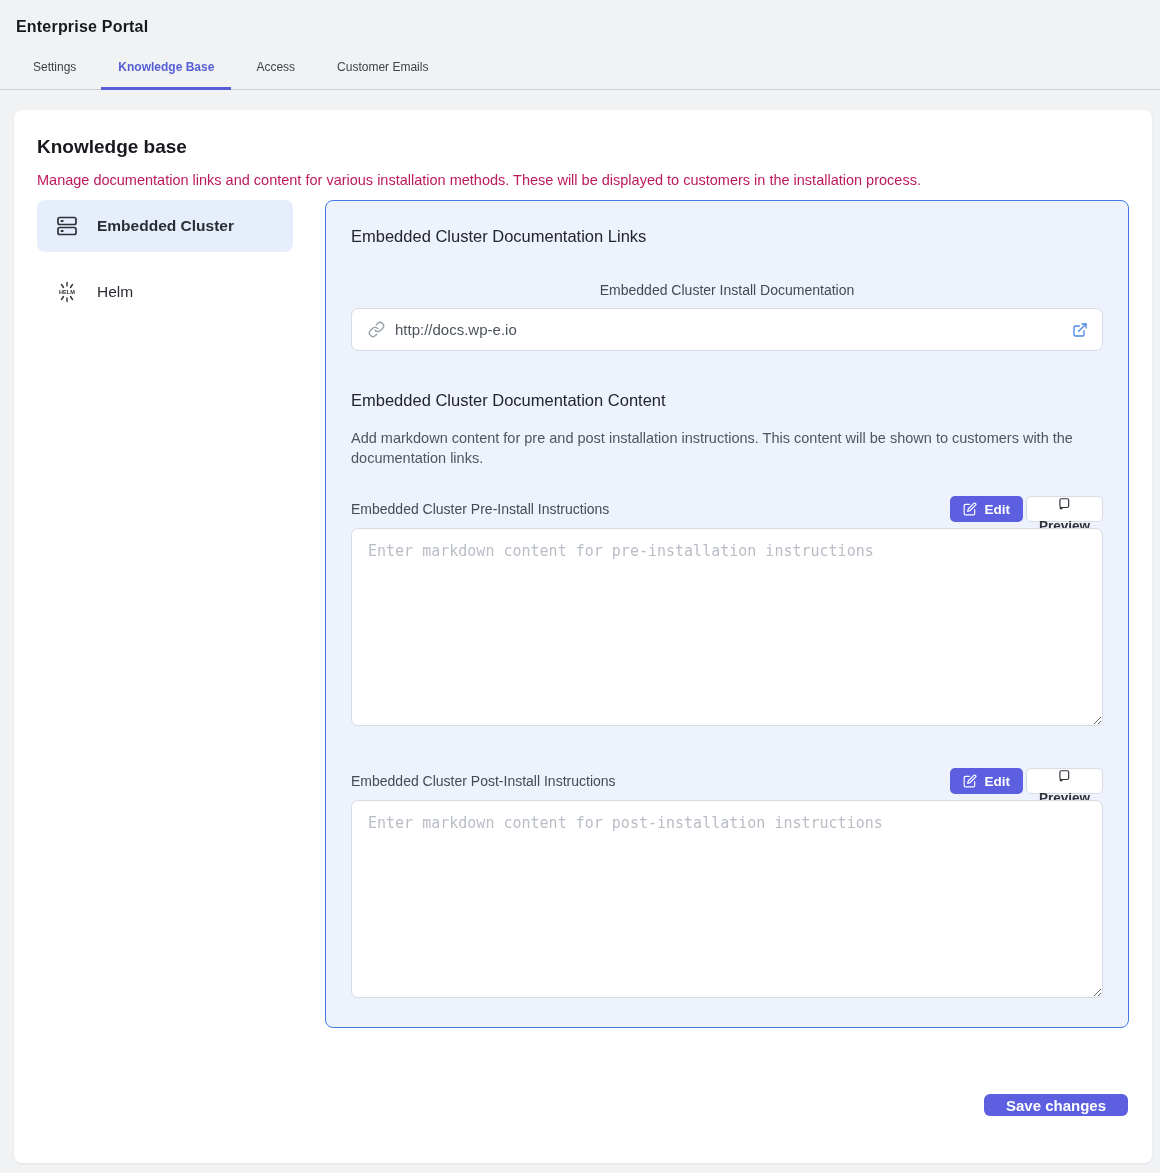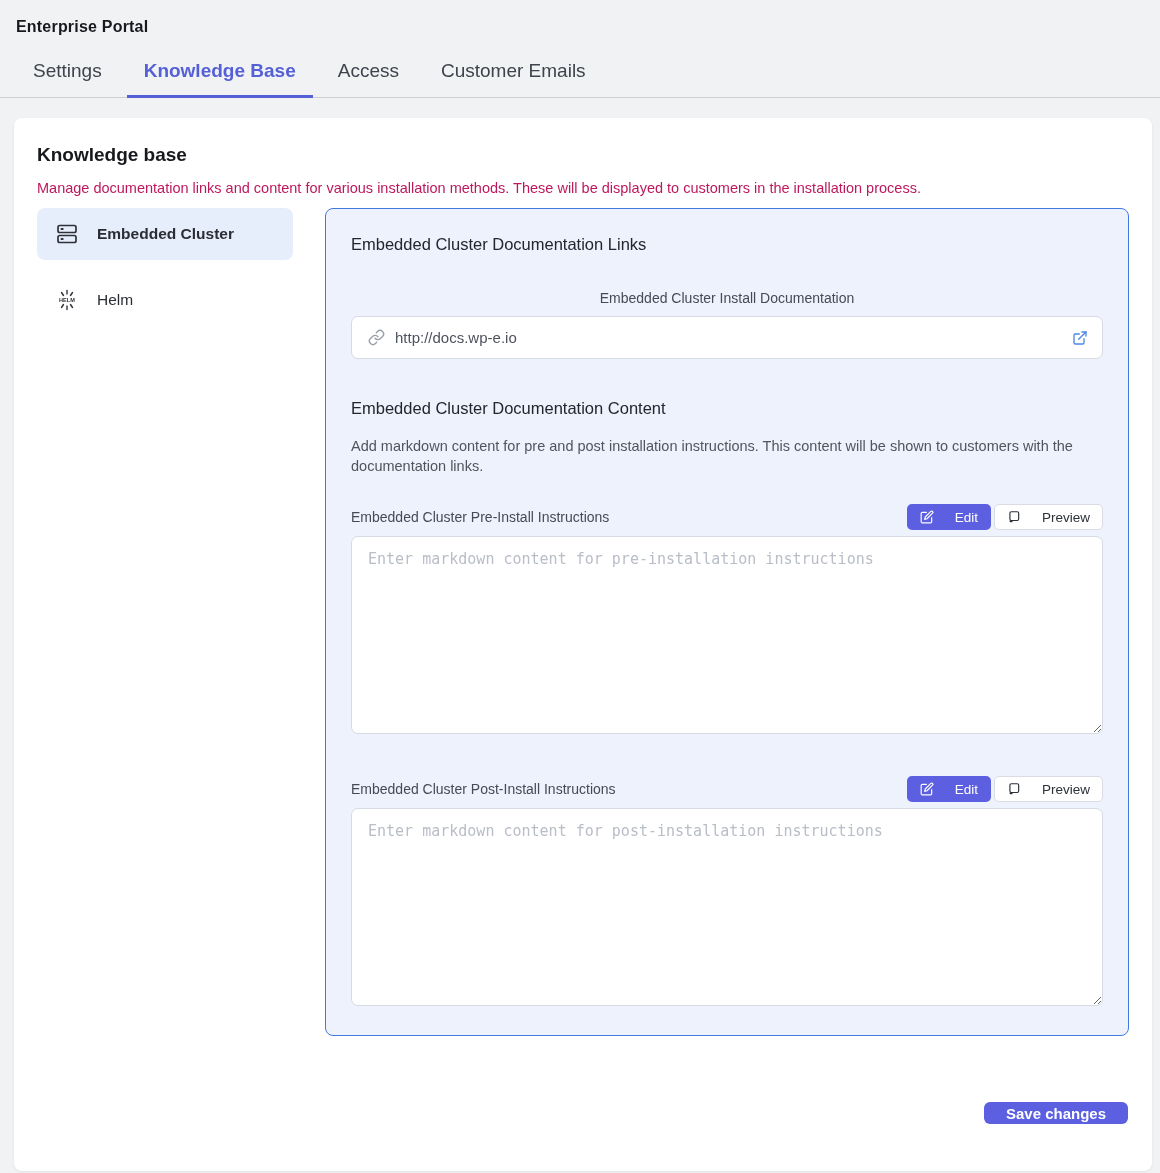--- a/index.html
+++ b/index.html
@@ -8,21 +8,21 @@
     background:#f0f2f4;
     font-family:"Liberation Sans", sans-serif;
     color:#1c1e23;
   }
   
   .app-header { padding:18px 16px 0 16px; }
   .app-title { font-size:16px; font-weight:800; color:#17191d; letter-spacing:.2px; }
   .tabs { display:flex; padding:0 16px; margin-top:12px; border-bottom:1px solid #cdd0d5; }
   .tab {
     padding:12px 17px 13px 17px; margin-right:8px;
-    font-size:19px; color:#3f444c; cursor:pointer;
+    font-size:12px; color:#3f444c; cursor:pointer;
     border-bottom:3px solid transparent; margin-bottom:-1px;
   }
   .tab.active { color:#5660d6; font-weight:700; border-bottom-color:#5660d6; }
   
   .card {
     margin:20px 8px 0 14px; background:#ffffff; border-radius:8px;
     padding:26px 23px 40px 23px; box-shadow:0 1px 3px rgba(20,25,40,.07);
     min-height:1053px;
   }
   .card-title { font-size:19px; font-weight:800; color:#17191d; margin-bottom:14px; }
@@ -59,26 +59,27 @@
     flex:1; border:none; outline:none; background:transparent;
     font-size:15px; color:#4d535d; font-family:"Liberation Sans", sans-serif;
   }
   .ext-icon { width:16px; height:16px; color:#4b86e8; cursor:pointer; flex-shrink:0; }
   .section-desc { font-size:14.5px; color:#50555d; line-height:20px; margin-bottom:28px; }
   .field-row { display:flex; justify-content:space-between; align-items:flex-end; margin-bottom:6px; }
   .field-row .field-label { padding-bottom:5px; }
   .row-gap { margin-top:38px; }
   .btn-group { display:flex; gap:3px; }
   .btn {
-    display:flex; align-items:center; gap:21px; height:26px; padding:0 12px;
+    display:flex; align-items:center; gap:7px; height:26px; padding:0 12px;
     border-radius:5px; font-size:13.5px; cursor:pointer; border:1px solid transparent;
     font-family:"Liberation Sans", sans-serif;
+    font-weight:bold;
   }
   .btn-edit { background:#5b5fe0; color:#ffffff; }
-  .btn-preview { background:#ffffff; color:#2d3138; border-color:#d9dce2; }
+  .btn-preview { background:#ffffff; color:#2d3138; border-color:#d9dce2;flex-direction:column; }
   .btn-icon { width:14px; height:14px; }
   .md-textarea {
     width:100%; height:198px; background:#fff; border:1px solid #d6dae2; border-radius:7px;
     padding:13px 16px; resize:vertical; outline:none;
     font-family:"DejaVu Sans Mono", monospace; font-size:15px; color:#3a3f46;
   }
   .md-textarea::placeholder { color:#b8bdc6; }
   
   .save-row { display:flex; justify-content:flex-end; margin-top:66px; padding-right:1px; }
   .save-btn {

